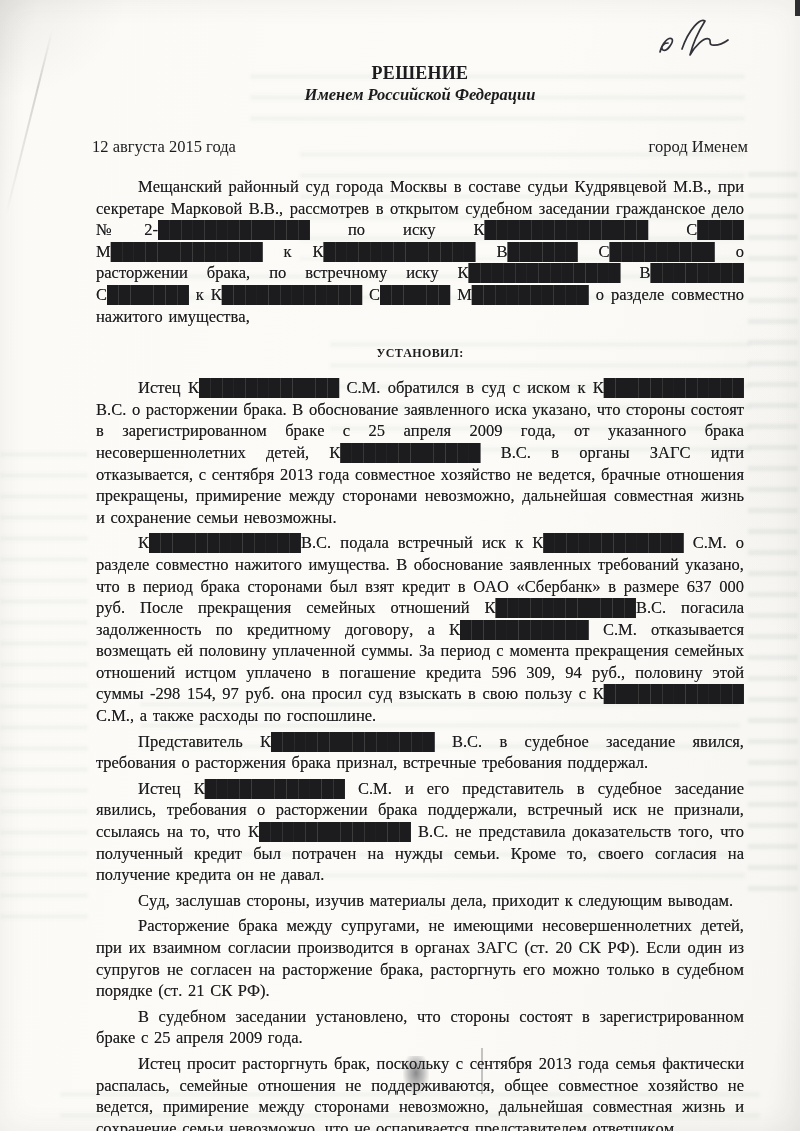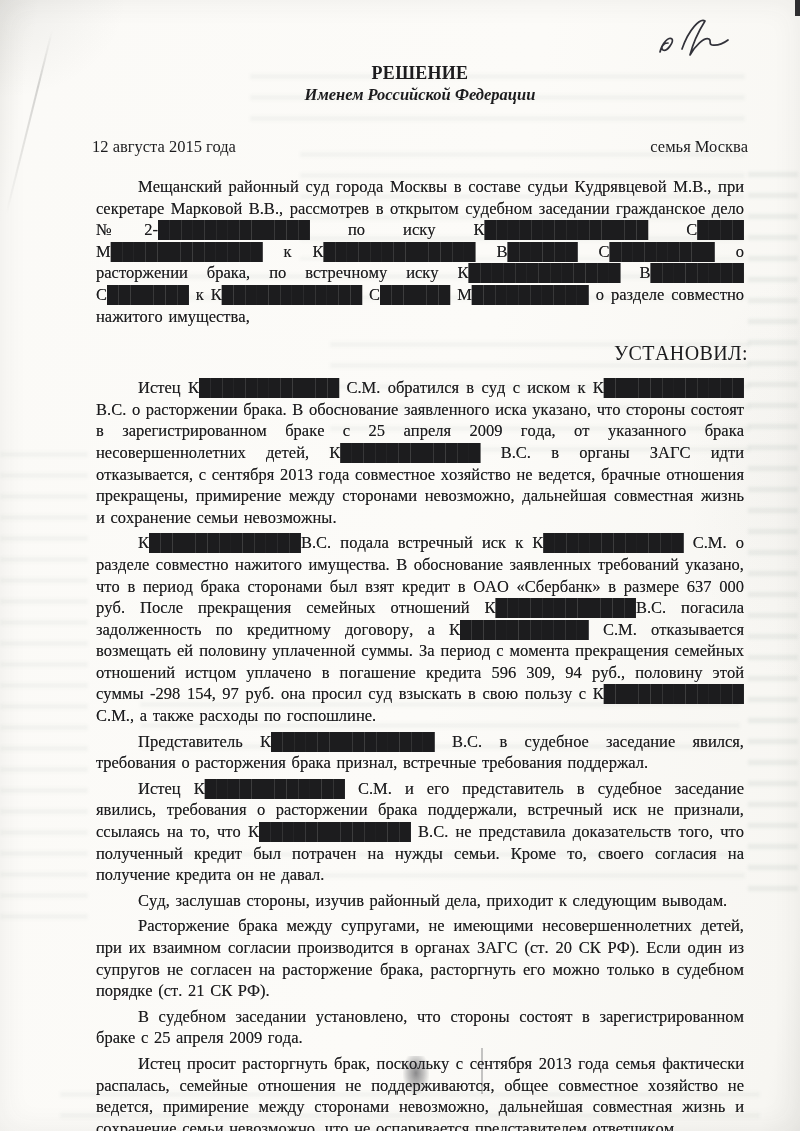--- a/index.html
+++ b/index.html
@@ -45,22 +45,22 @@
     font-size: 16.5px;
     line-height: 21.6px;
     text-indent: 42px;
     text-align: justify;
     word-spacing: 1.5px;
     color: #1c1c1e;
     text-shadow: 0 0 0.4px rgba(20,20,22,0.55);
   }
   .section-heading {
     margin: 15px 0 13px 0;
-    text-align: right;
-    font-weight: normal; font-size: 20px; line-height: 22px;
+    text-align: center;
+    font-weight: bold; font-size: 12px; line-height: 22px;
     letter-spacing: 0.4px;
   }
   
   .bodytext p, .bodytext { font-kerning: none; }
 
   
   .handwritten-mark { position: absolute; left: 648px; top: 16px; z-index: 4; }
   .corner-nick {
     position: absolute; right: 0; top: 0; width: 5px; height: 16px;
     background: #2e2e30; z-index: 4;
@@ -125,33 +125,33 @@
 
   <div class="content">
 
     <div class="title-block">
       <div class="title-line1">РЕШЕНИЕ</div>
       <div class="title-line2">Именем Российской Федерации</div>
     </div>
 
     <div class="dateline">
       <span>12 августа 2015 года</span>
-      <span>семья Москва</span>
+      <span>город Именем</span>
     </div>
 
     <div class="bodytext">
       <p>Мещанский районный суд города Москвы в составе судьи Кудрявцевой М.В., при секретаре Марковой В.В., рассмотрев в открытом судебном заседании гражданское дело №2-█████████████ по иску К██████████████ С████ М█████████████ к К█████████████ В██████ С█████████ о расторжении брака, по встречному иску К█████████████ В████████ С███████ к К████████████ С██████ М██████████ о разделе совместно нажитого имущества,</p>
 
       <div class="section-heading">УСТАНОВИЛ:</div>
 
       <p>Истец К████████████ С.М. обратился в суд с иском к К████████████ В.С. о расторжении брака. В обоснование заявленного иска указано, что стороны состоят в зарегистрированном браке с 25 апреля 2009 года, от указанного брака несовершеннолетних детей, К████████████ В.С. в органы ЗАГС идти отказывается, с сентября 2013 года совместное хозяйство не ведется, брачные отношения прекращены, примирение между сторонами невозможно, дальнейшая совместная жизнь и сохранение семьи невозможны.</p>
       <p>К█████████████В.С. подала встречный иск к К████████████ С.М. о разделе совместно нажитого имущества. В обоснование заявленных требований указано, что в период брака сторонами был взят кредит в ОАО «Сбербанк» в размере 637 000 руб. После прекращения семейных отношений К████████████В.С. погасила задолженность по кредитному договору, а К███████████ С.М. отказывается возмещать ей половину уплаченной суммы. За период с момента прекращения семейных отношений истцом уплачено в погашение кредита 596 309, 94 руб., половину этой суммы -298 154, 97 руб. она просил суд взыскать в свою пользу с К████████████ С.М., а также расходы по госпошлине.</p>
       <p>Представитель К██████████████ В.С. в судебное заседание явился, требования о расторжения брака признал, встречные требования поддержал.</p>
       <p>Истец К████████████ С.М. и его представитель в судебное заседание явились, требования о расторжении брака поддержали, встречный иск не признали, ссылаясь на то, что К█████████████ В.С. не представила доказательств того, что полученный кредит был потрачен на нужды семьи. Кроме то, своего согласия на получение кредита он не давал.</p>
-      <p>Суд, заслушав стороны, изучив районный дела, приходит к следующим выводам.</p>
+      <p>Суд, заслушав стороны, изучив материалы дела, приходит к следующим выводам.</p>
       <p>Расторжение брака между супругами, не имеющими несовершеннолетних детей, при их взаимном согласии производится в органах ЗАГС (ст. 20 СК РФ). Если один из супругов не согласен на расторжение брака, расторгнуть его можно только в судебном порядке (ст. 21 СК РФ).</p>
       <p>В судебном заседании установлено, что стороны состоят в зарегистрированном браке с 25 апреля 2009 года.</p>
       <p>Истец просит расторгнуть брак, поскольку с сентября 2013 года семья фактически распалась, семейные отношения не поддерживаются, общее совместное хозяйство не ведется, примирение между сторонами невозможно, дальнейшая совместная жизнь и сохранение семьи невозможно, что не оспаривается представителем ответчиком.</p>
 
     </div>
 
   </div>
 </div>
 
 </body></html>

